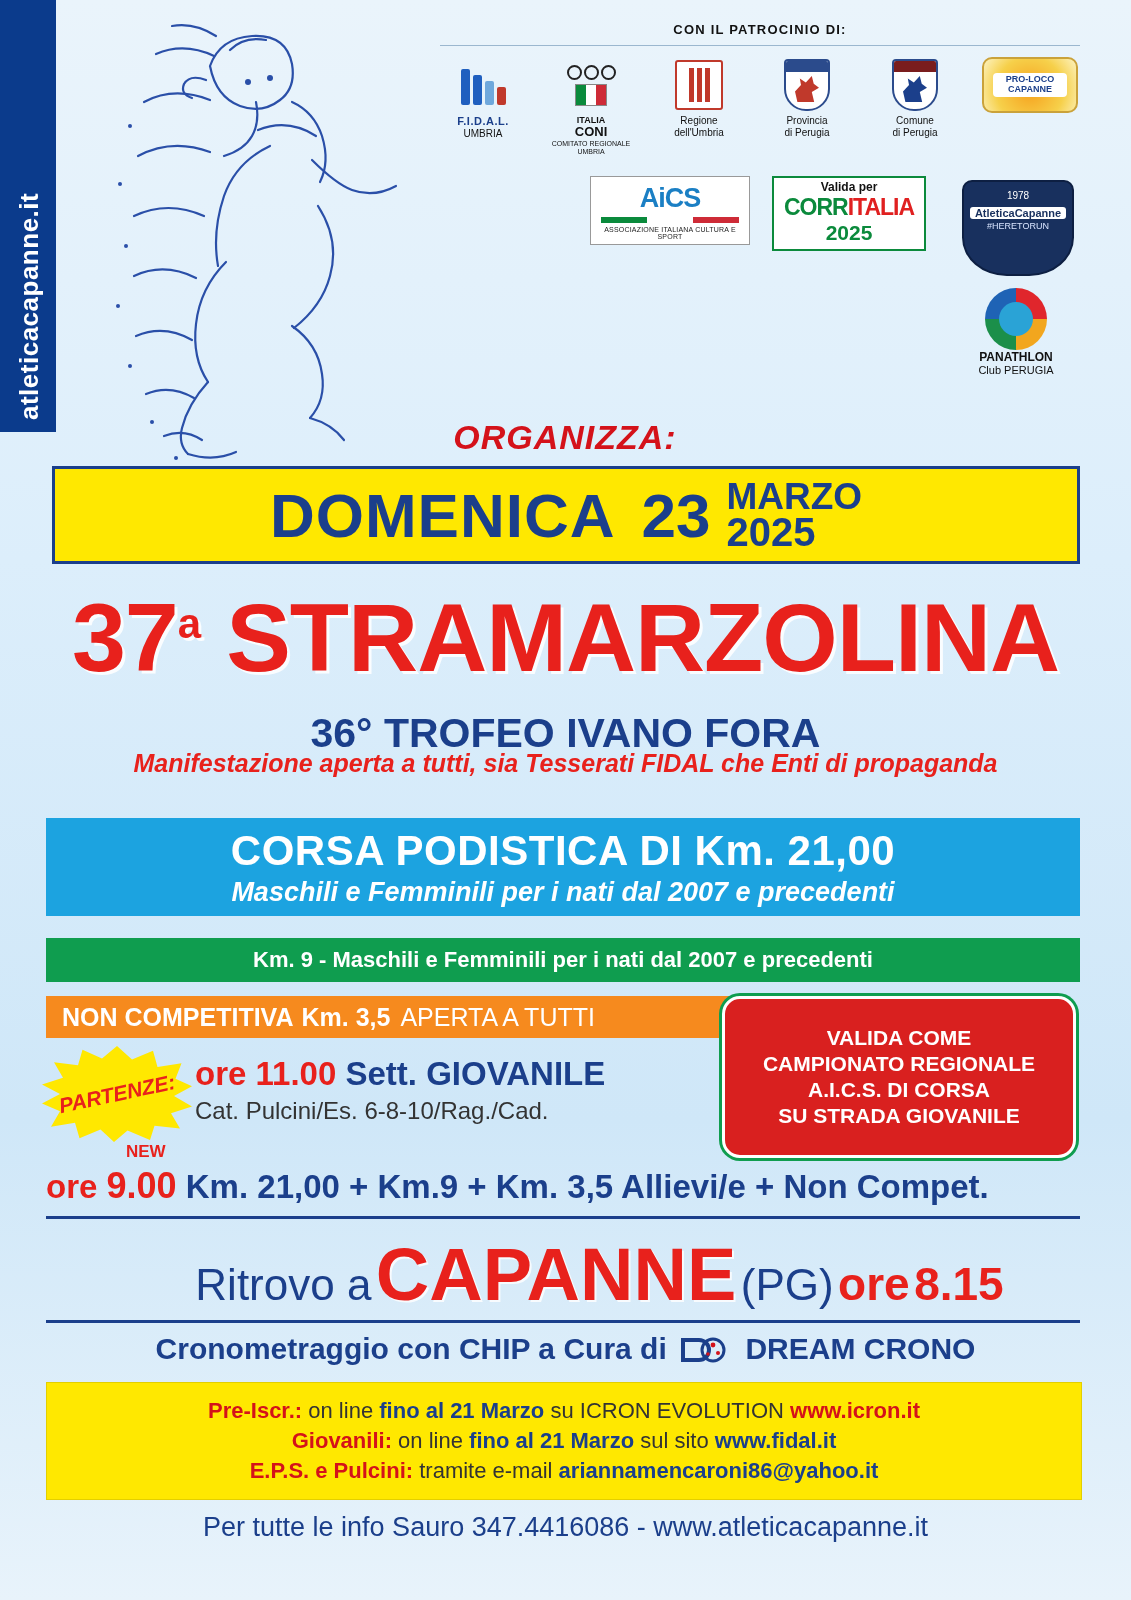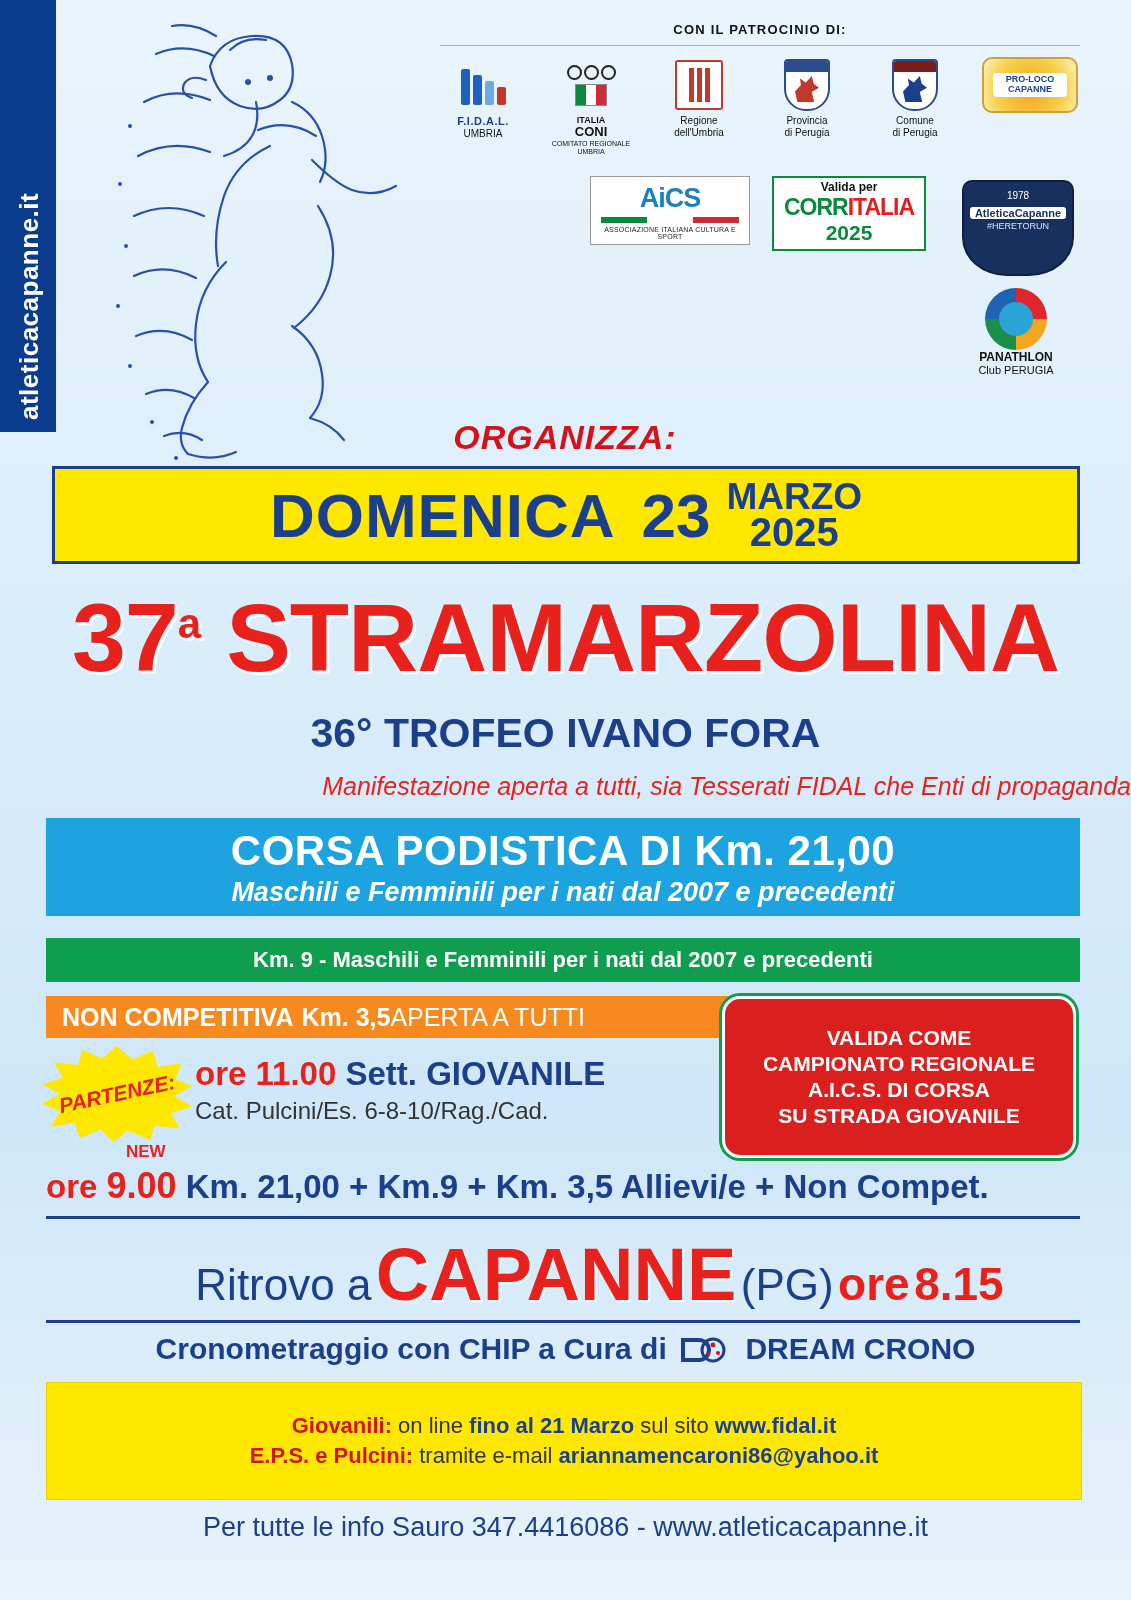--- a/index.html
+++ b/index.html
@@ -148,37 +148,37 @@
     color:#d4121a;font-weight:bold;font-style:italic;font-size:34px;letter-spacing:1px;
   }
 
   .datebar{
     position:absolute;left:52px;top:466px;width:1022px;height:92px;
     background:#ffe800;border:3px solid #1b3f8b;
     display:flex;align-items:center;justify-content:center;
   }
   .datebar .d1{font-size:62px;font-weight:bold;color:#1b3f8b;letter-spacing:1px;}
   .datebar .d2{font-size:62px;font-weight:bold;color:#1b3f8b;margin-left:26px;}
-  .datebar .d3{margin-left:16px;line-height:.92;text-align:center;}
+  .datebar .d3{margin-left:16px;line-height:.92;text-align:left;}
   .datebar .d3 .m{font-size:37px;font-weight:bold;color:#1b3f8b;display:block;}
   .datebar .d3 .y{font-size:40px;font-weight:bold;color:#1b3f8b;display:block;}
 
   .mainttl{
     position:absolute;left:0;top:582px;width:1131px;text-align:center;
     color:#e8211c;font-weight:bold;font-size:97px;letter-spacing:-1px;
     text-shadow:3px 3px 0 rgba(255,255,255,.85);
   }
   .mainttl sup{font-size:42px;vertical-align:super;}
   .subttl{
     position:absolute;left:0;top:710px;width:1131px;text-align:center;
     color:#1b3f8b;font-weight:bold;font-size:41px;
   }
   .openline{
-    position:absolute;left:0;top:772px;width:1131px;text-align:right;
-    color:#e8211c;font-weight:normal;font-style:italic;font-size:25px;
+    position:absolute;left:0;top:749px;width:1131px;text-align:center;
+    color:#e8211c;font-weight:bold;font-style:italic;font-size:25px;
   }
 
   
   .bar{position:absolute;color:#fff;}
   .bar-blue{
     left:46px;top:818px;width:1034px;height:98px;background:#1ca3e0;
     display:flex;flex-direction:column;align-items:center;justify-content:center;
   }
   .bar-blue .l1{font-size:42px;font-weight:bold;letter-spacing:.5px;}
   .bar-blue .l2{font-size:27px;font-weight:bold;font-style:italic;margin-top:2px;}
@@ -190,21 +190,21 @@
   }
   .bar-green b{font-weight:bold;}
 
   .bar-orange{
     left:46px;top:996px;width:690px;height:42px;background:#f68a1e;
     display:flex;align-items:center;padding-left:16px;
     font-size:25px;
   }
   .bar-orange b{font-weight:bold;margin-right:8px;}
   .bar-orange .km{font-weight:bold;}
-  .bar-orange .ap{text-align:center;}
+  .bar-orange .ap{margin-left:10px;text-align:center;}
 
   
   .regbox{
     position:absolute;left:722px;top:996px;width:348px;height:156px;
     background:#d9201f;border-radius:18px;border:3px solid #fff;
     box-shadow:0 0 0 3px #0f9d4f;
     color:#fff;font-weight:bold;font-size:21px;line-height:1.25;
     display:flex;align-items:center;justify-content:center;text-align:center;
   }
 
@@ -526,20 +526,27 @@
       <circle cx="34" cy="14" r="11" fill="none" stroke="#1b3f8b" stroke-width="3"></circle>
       <circle cx="34" cy="9" r="2.4" fill="#d4121a"></circle>
       <circle cx="39" cy="17" r="2" fill="#d4121a"></circle>
       <circle cx="29" cy="18" r="1.8" fill="#d4121a"></circle>
     </svg>
     <span>DREAM CRONO</span>
   </div>
 
   <div class="yellowbox">
     <div class="row">
+      <span class="lbl">Pre-Iscr.:</span>
+      <span>on line</span>
+      <b>fino al 21 Marzo</b>
+      <span>su ICRON EVOLUTION</span>
+      <span class="url">www.icron.it</span>
+    </div>
+    <div class="row">
       <span class="lbl">Giovanili:</span>
       <span>on line</span>
       <b>fino al 21 Marzo</b>
       <span>sul sito</span>
       <span class="blue">www.fidal.it</span>
     </div>
     <div class="row">
       <span class="lbl">E.P.S.  e  Pulcini:</span>
       <span>tramite e-mail</span>
       <span class="blue">ariannamencaroni86@yahoo.it</span>

